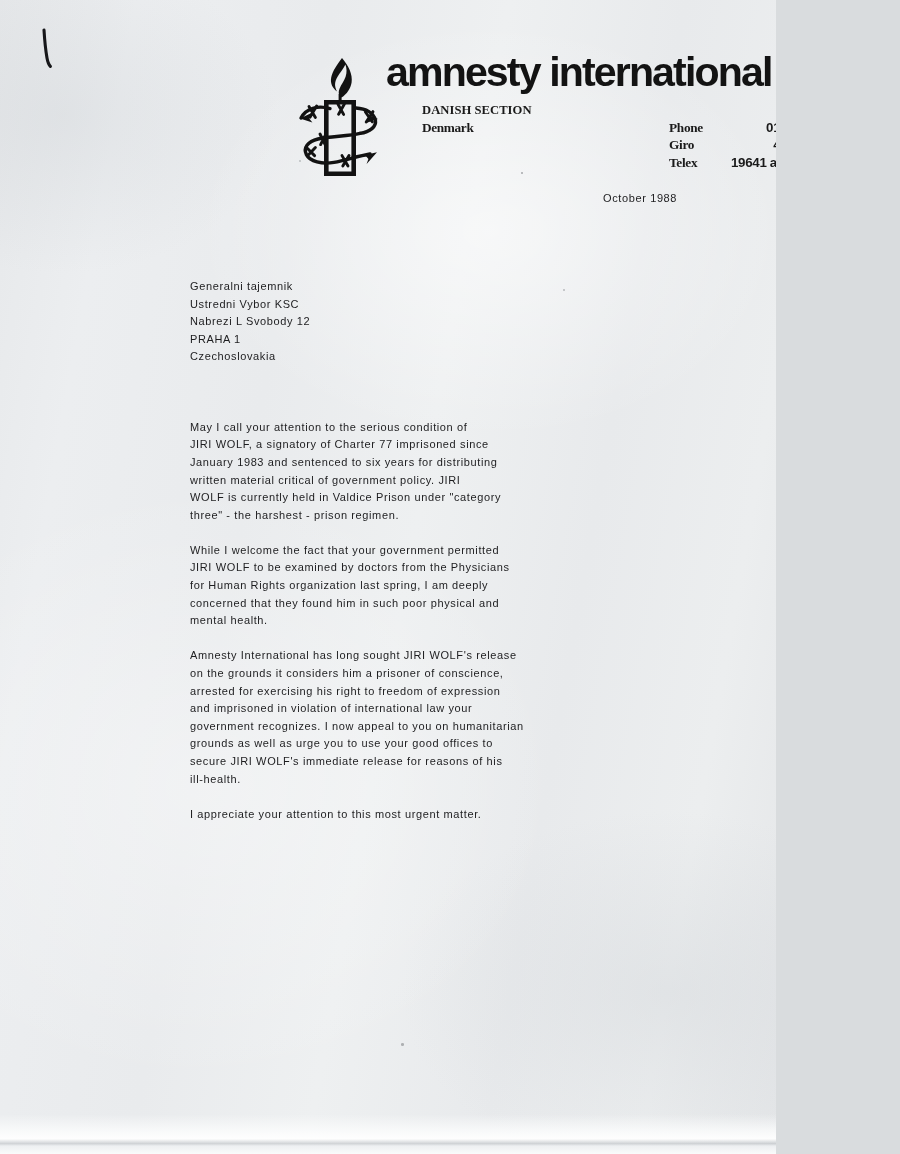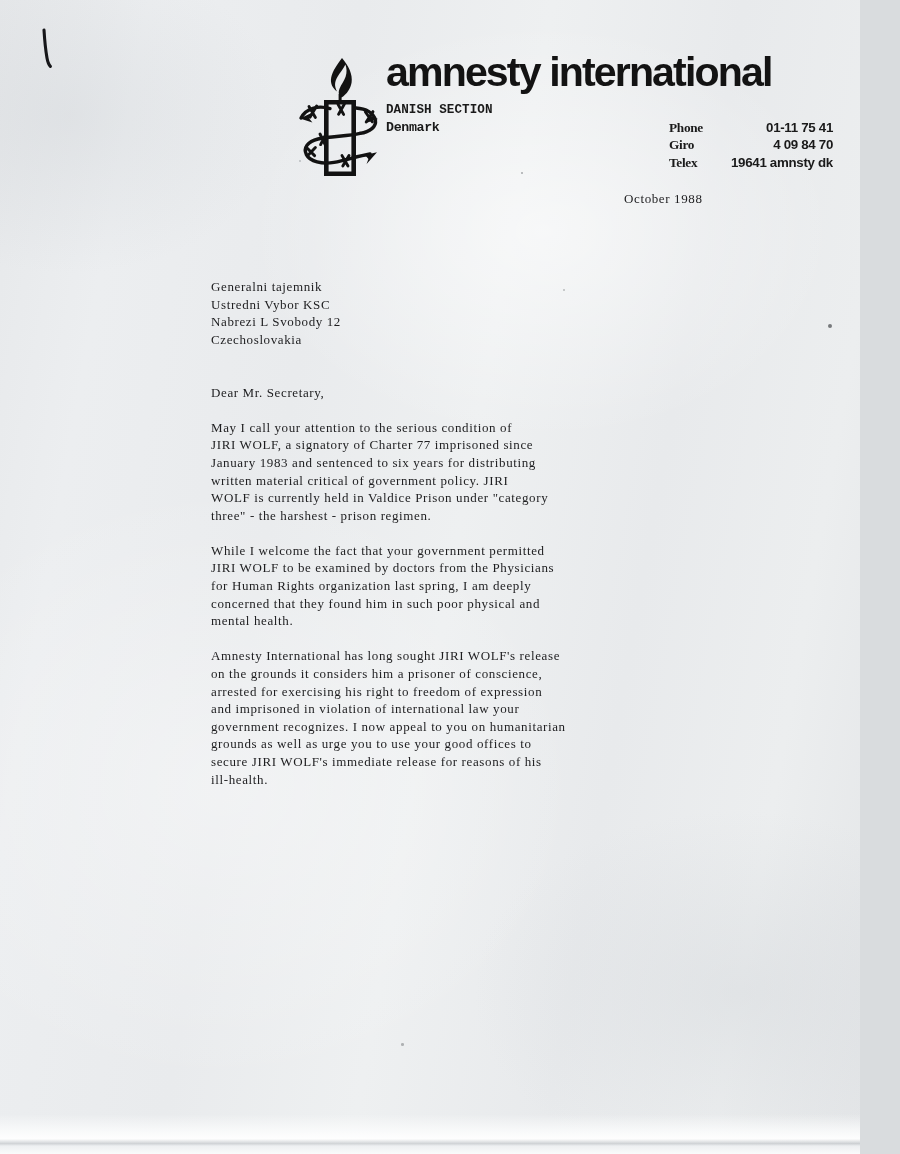--- a/index.html
+++ b/index.html
@@ -10,21 +10,21 @@
   body {
     width: 900px;
     height: 1154px;
     overflow: hidden;
     font-family: "Liberation Sans", sans-serif;
   }
 
   
   #page-scan {
     position: relative;
-    width: 860px;
+    width: 776px;
     height: 1154px;
     background:
       linear-gradient(100deg,
         #e6e8ea 0%,
         #eceef0 14%,
         #e9ebed 34%,
         #eef0f1 52%,
         #e8eaec 70%,
         #eceeef 86%,
         #e4e6e8 100%);
@@ -118,27 +118,28 @@
     margin: 0 0 9px 0;
   }
   #letterhead-cols {
     display: flex;
     align-items: flex-start;
   }
   #address-col {
     flex: 0 0 283px;
   }
   .lh-line {
-    font-family: Liberation Mono, monospace;
+    font-family: Liberation Serif, serif;
     font-weight: 700;
     font-size: 13.3px;
     letter-spacing: -0.35px;
     line-height: 17.4px;
     color: #1a1a1a;
     white-space: nowrap;
+    margin-left: 36px;
   }
   #section-name { font-size: 12.6px; letter-spacing: 0.05px; }
 
   #contact-col {
     flex: 1 1 auto;
     padding-top: 17.4px;
   }
   .contact-row {
     display: flex;
     line-height: 17.4px;
@@ -166,26 +167,25 @@
     text-align: left;
     padding-left: 6px;
   }
 
   
   #letter-body {
     position: absolute;
     left: 190px;
     top: 190px;
     width: 640px;
-    font-family: Liberation Serif, serif;
-    font-size: 13px;
+    font-family: Liberation Sans, sans-serif;
+    font-size: 11px;
     line-height: 17.6px;
     letter-spacing: 0.62px;
     color: #1d1d1f;
-    margin-left: 21px;
   }
   .tw-block { white-space: pre-wrap; }
 
   #date-line {
     text-align: left;
     padding-left: 413px;
     margin-bottom: 0;
   }
   .spacer-s { height: 17.6px; }
   .spacer-m { height: 35.2px; }
@@ -282,25 +282,25 @@
 
   <div id="letter-body">
 
     <div class="tw-block" id="date-line">October 1988</div>
 
     <div class="spacer-l"></div>
 
     <div class="tw-block">Generalni tajemnik</div>
     <div class="tw-block">Ustredni Vybor KSC</div>
     <div class="tw-block">Nabrezi L Svobody 12</div>
+    <div class="tw-block">PRAHA 1</div>
     <div class="tw-block">Czechoslovakia</div>
 
     <div class="spacer-m"></div>
 
-    <div class="tw-block">Dear Mr. Secretary,</div>
 
     <div class="spacer-s"></div>
 
     <div class="tw-block">May I call your attention to the serious condition of
 JIRI WOLF, a signatory of Charter 77 imprisoned since
 January 1983 and sentenced to six years for distributing
 written material critical of government policy. JIRI
 WOLF is currently held in Valdice Prison under "category
 three" - the harshest - prison regimen.</div>
 
@@ -318,20 +318,21 @@
 on the grounds it considers him a prisoner of conscience,
 arrested for exercising his right to freedom of expression
 and imprisoned in violation of international law your
 government recognizes. I now appeal to you on humanitarian
 grounds as well as urge you to use your good offices to
 secure JIRI WOLF's immediate release for reasons of his
 ill-health.</div>
 
     <div class="spacer-s"></div>
 
+    <div class="tw-block">I appreciate your attention to this most urgent matter.</div>
 
     <div class="spacer-m"></div>
 
   </div>
 
   <div class="speckle" style="left:828px; top:324px; width:4px; height:4px; opacity:.72;"></div>
   <div class="speckle" style="left:521px; top:172px; width:2.4px; height:2.4px; opacity:.45;"></div>
   <div class="speckle" style="left:563px; top:289px; width:2.2px; height:2.2px; opacity:.35;"></div>
   <div class="speckle" style="left:401px; top:1043px; width:2.6px; height:2.6px; opacity:.38;"></div>
   <div class="speckle" style="left:299px; top:160px; width:2.0px; height:2.0px; opacity:.30;"></div>

